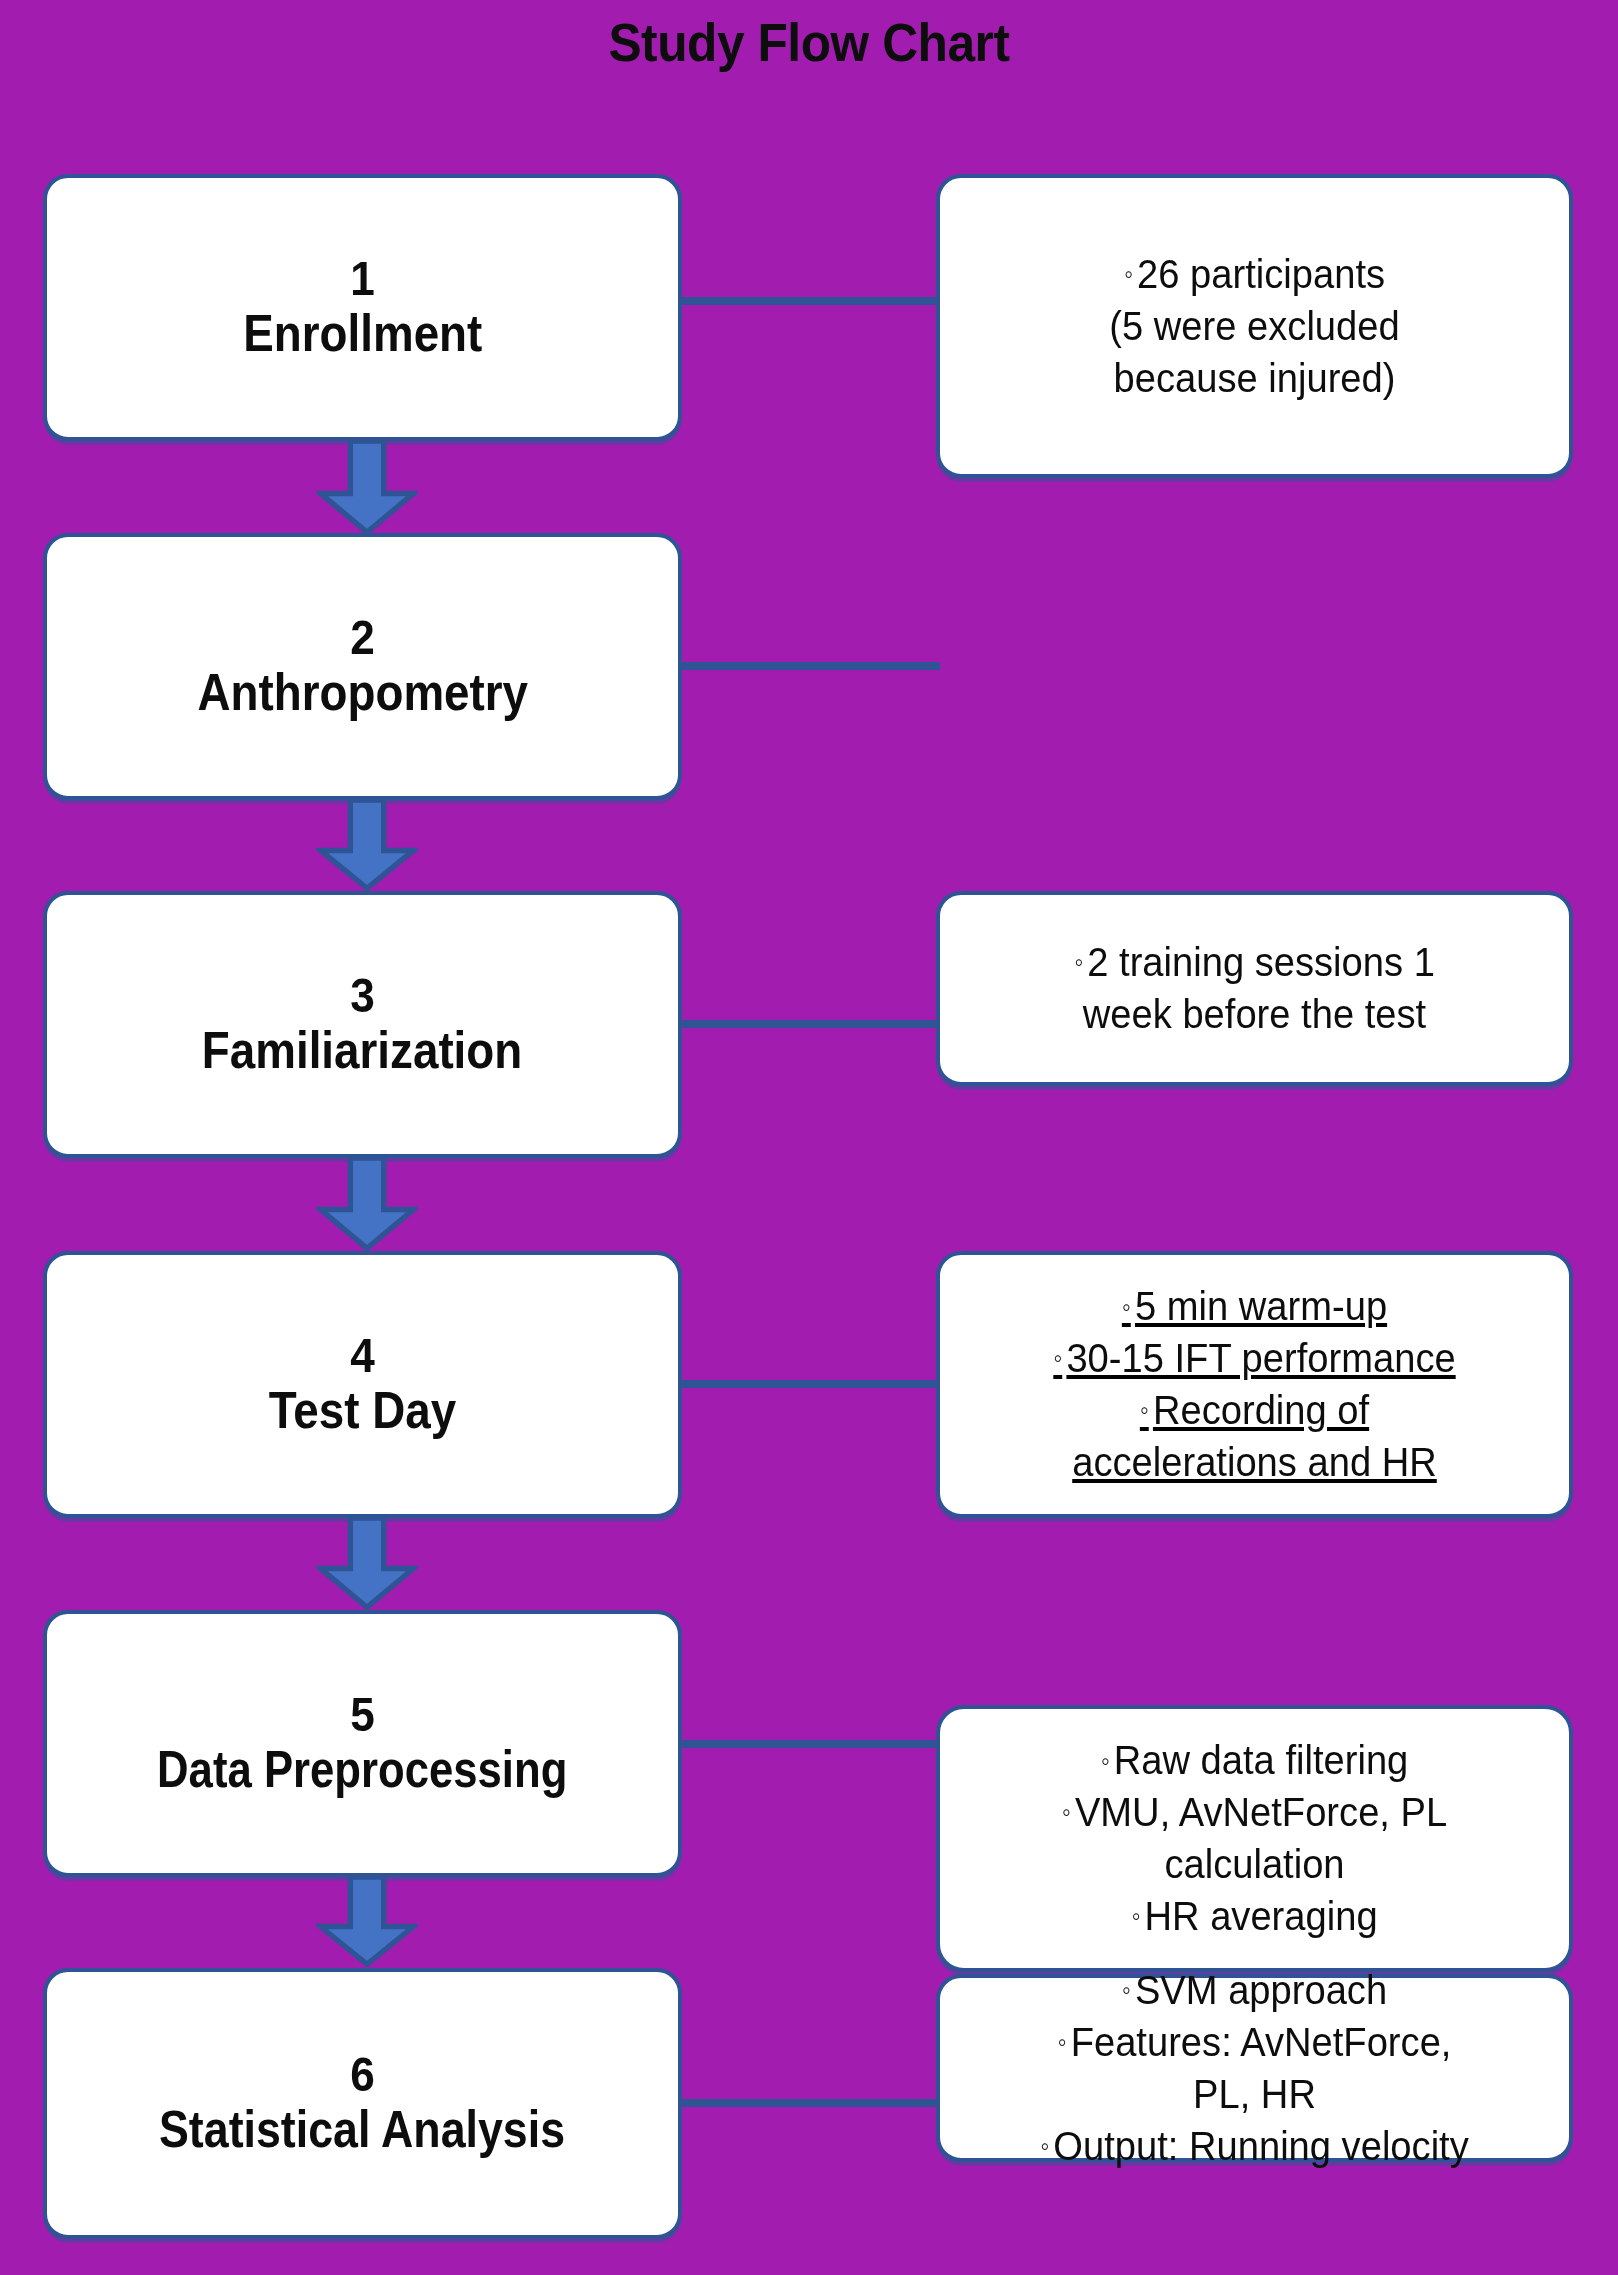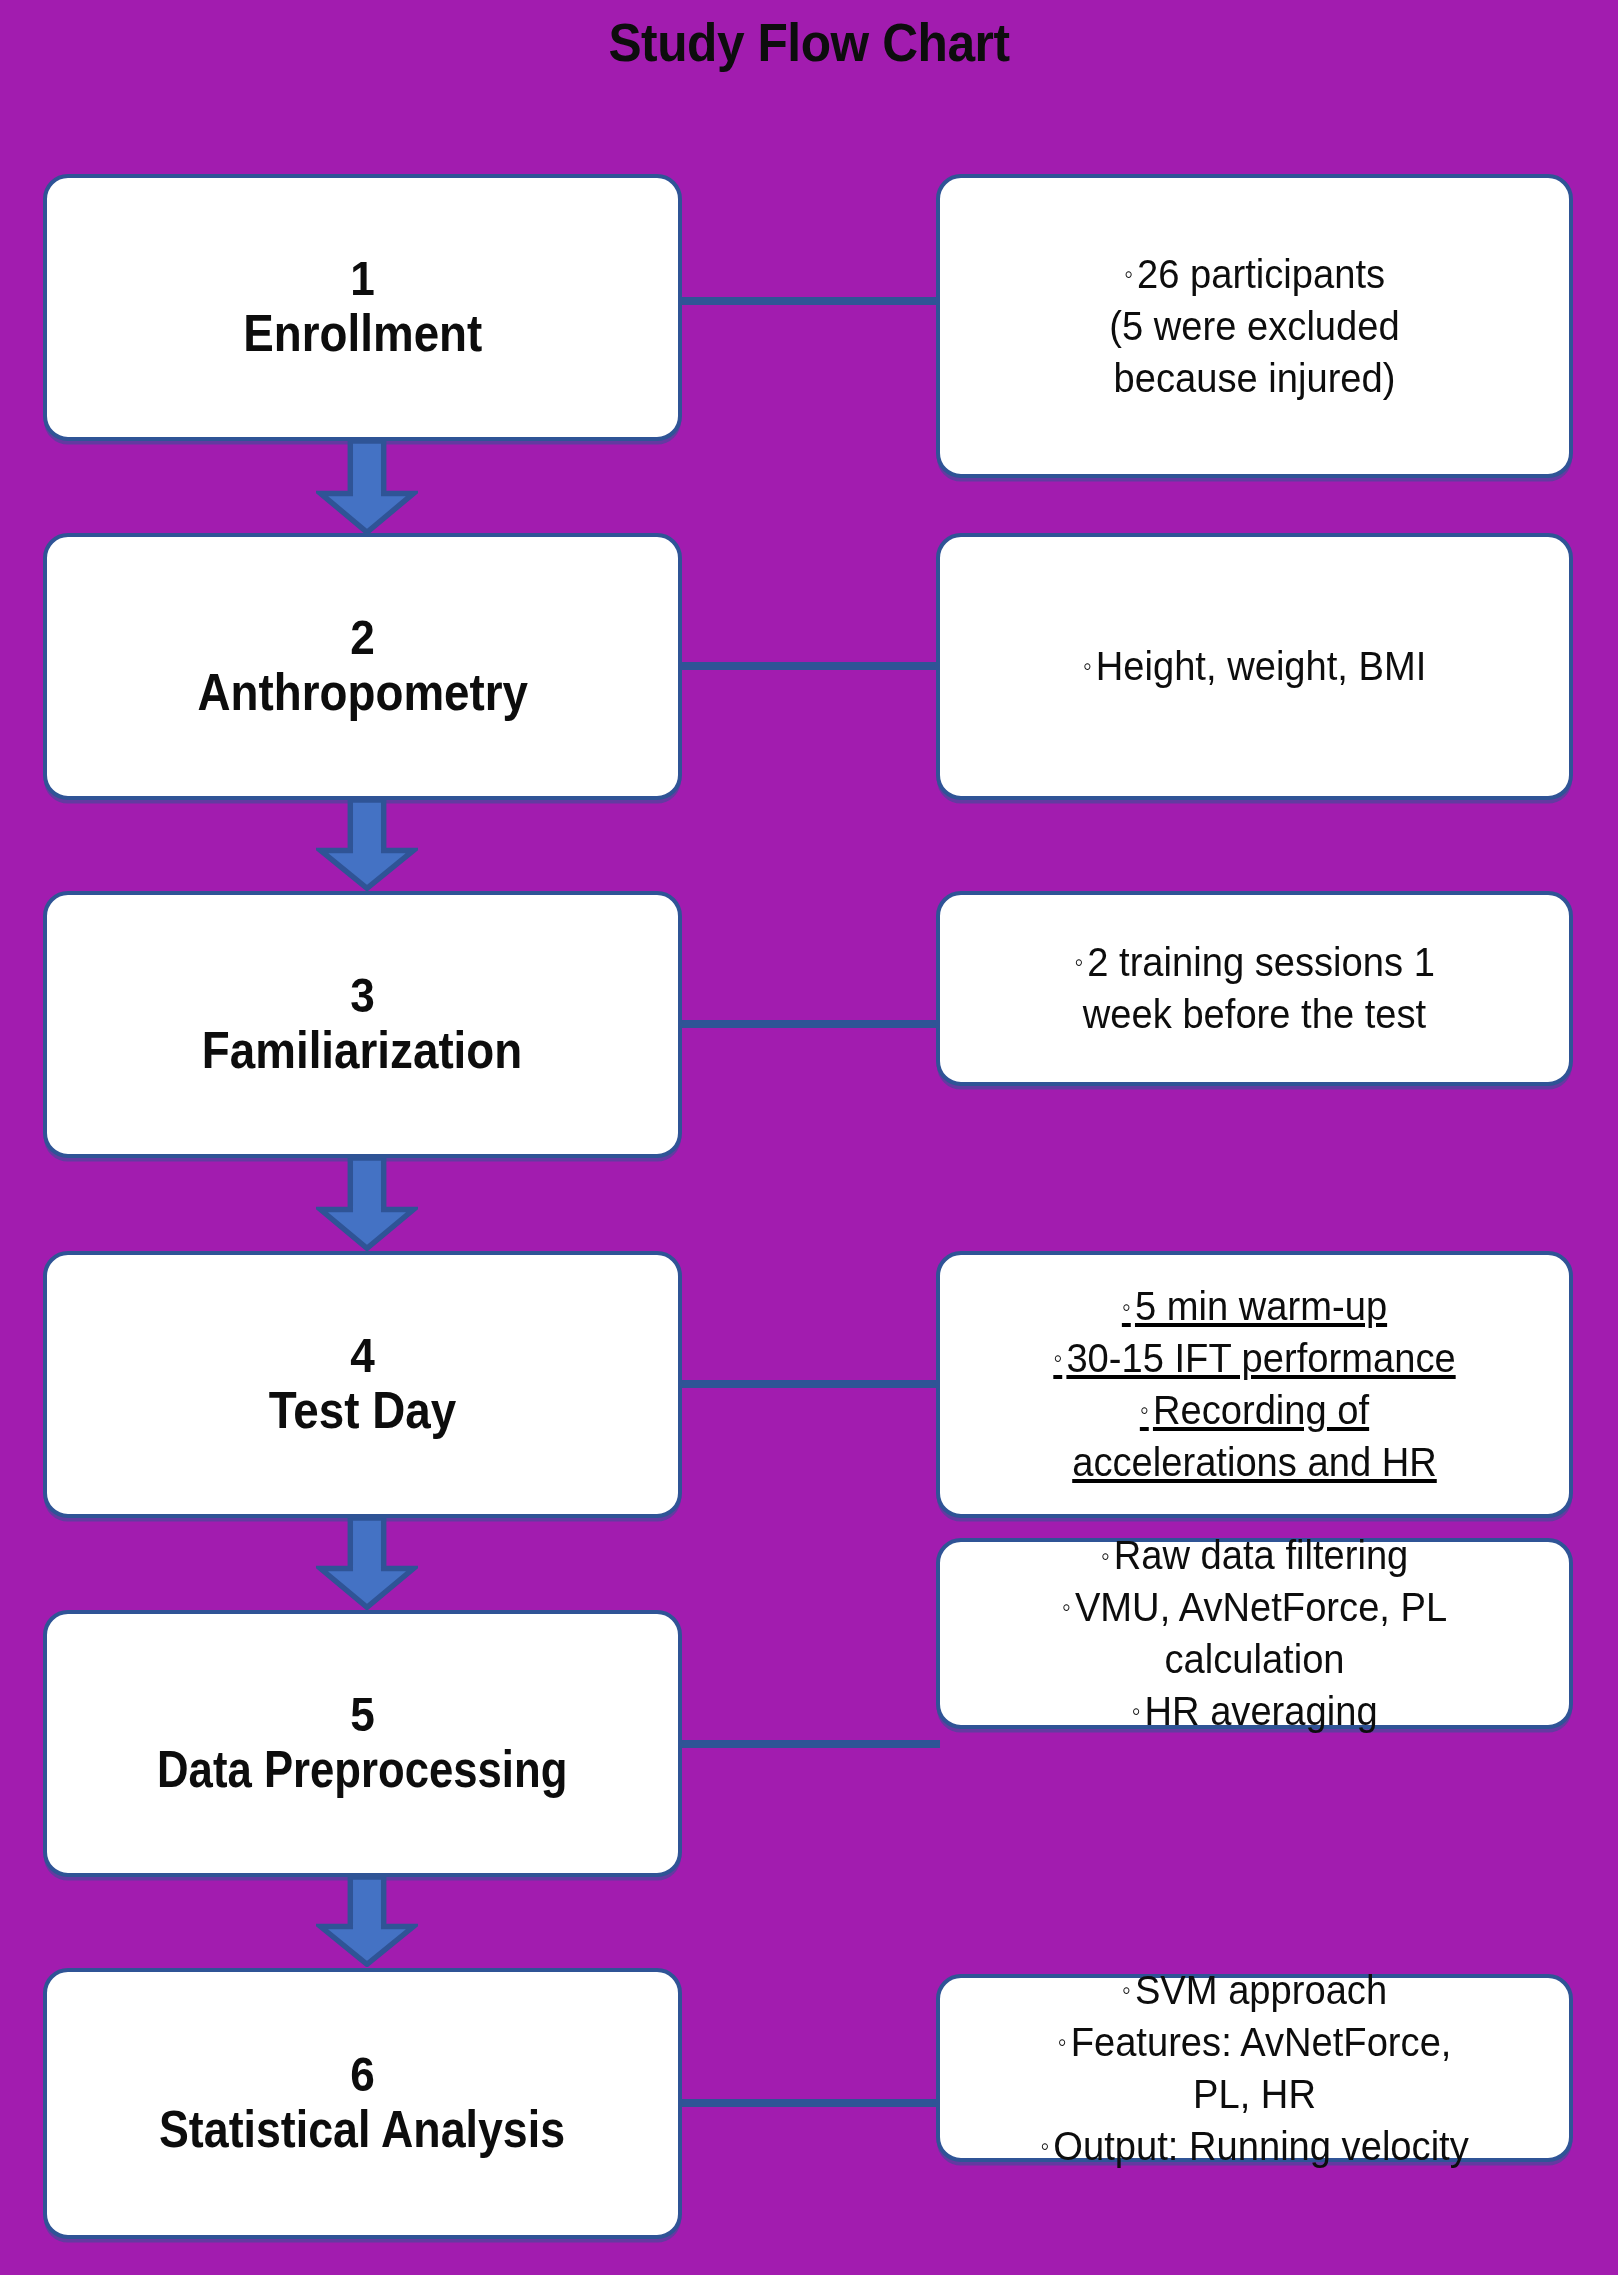--- a/index.html
+++ b/index.html
@@ -130,25 +130,20 @@
     <svg viewBox="0 0 113 104" preserveAspectRatio="none">
       <polygon points="38,0 75,0 75,58 108,58 56.5,101 5,58 38,58" fill="#4472c4" stroke="#2f5496" stroke-width="6" stroke-linejoin="miter"></polygon>
     </svg>
   </div>
 
   <div class="fc-box stage-box" style="top:533px;height:267px;">
     <div class="stage-num">2</div>
     <div class="stage-label">Anthropometry</div>
   </div>
   <div class="h-connector" style="top:662px;"></div>
-  <div class="fc-box detail-box" style="top:533px;height:267px;">
-    <ul class="detail-list">
-      <li class="detail-item"><span class="bullet">◦</span><span>Height, weight, BMI</span></li>
-    </ul>
-  </div>
   <div class="block-arrow" style="top:800px;height:91px;">
     <svg viewBox="0 0 113 101" preserveAspectRatio="none">
       <polygon points="38,0 75,0 75,56 108,56 56.5,98 5,56 38,56" fill="#4472c4" stroke="#2f5496" stroke-width="6" stroke-linejoin="miter"></polygon>
     </svg>
   </div>
 
   <div class="fc-box stage-box" style="top:891px;height:267px;">
     <div class="stage-num">3</div>
     <div class="stage-label">Familiarization</div>
   </div>
@@ -182,21 +177,21 @@
     <svg viewBox="0 0 113 102" preserveAspectRatio="none">
       <polygon points="38,0 75,0 75,56 108,56 56.5,99 5,56 38,56" fill="#4472c4" stroke="#2f5496" stroke-width="6" stroke-linejoin="miter"></polygon>
     </svg>
   </div>
 
   <div class="fc-box stage-box" style="top:1610px;height:267px;">
     <div class="stage-num">5</div>
     <div class="stage-label" style="transform:scaleX(0.84);">Data Preprocessing</div>
   </div>
   <div class="h-connector" style="top:1740px;"></div>
-  <div class="fc-box detail-box" style="top:1538px;height:191px;">
+  <div class="fc-box detail-box" style="top:1705px;height:267px;border-radius:28px;">
     <ul class="detail-list">
       <li class="detail-item"><span class="bullet">◦</span><span>Raw data filtering</span></li>
       <li class="detail-item"><span class="bullet">◦</span><span>VMU, AvNetForce,  PL</span></li>
       <li class="detail-item"><span>calculation</span></li>
       <li class="detail-item"><span class="bullet">◦</span><span>HR averaging</span></li>
     </ul>
   </div>
   <div class="block-arrow" style="top:1877px;height:90px;">
     <svg viewBox="0 0 113 100" preserveAspectRatio="none">
       <polygon points="38,0 75,0 75,55 108,55 56.5,97 5,55 38,55" fill="#4472c4" stroke="#2f5496" stroke-width="6" stroke-linejoin="miter"></polygon>

